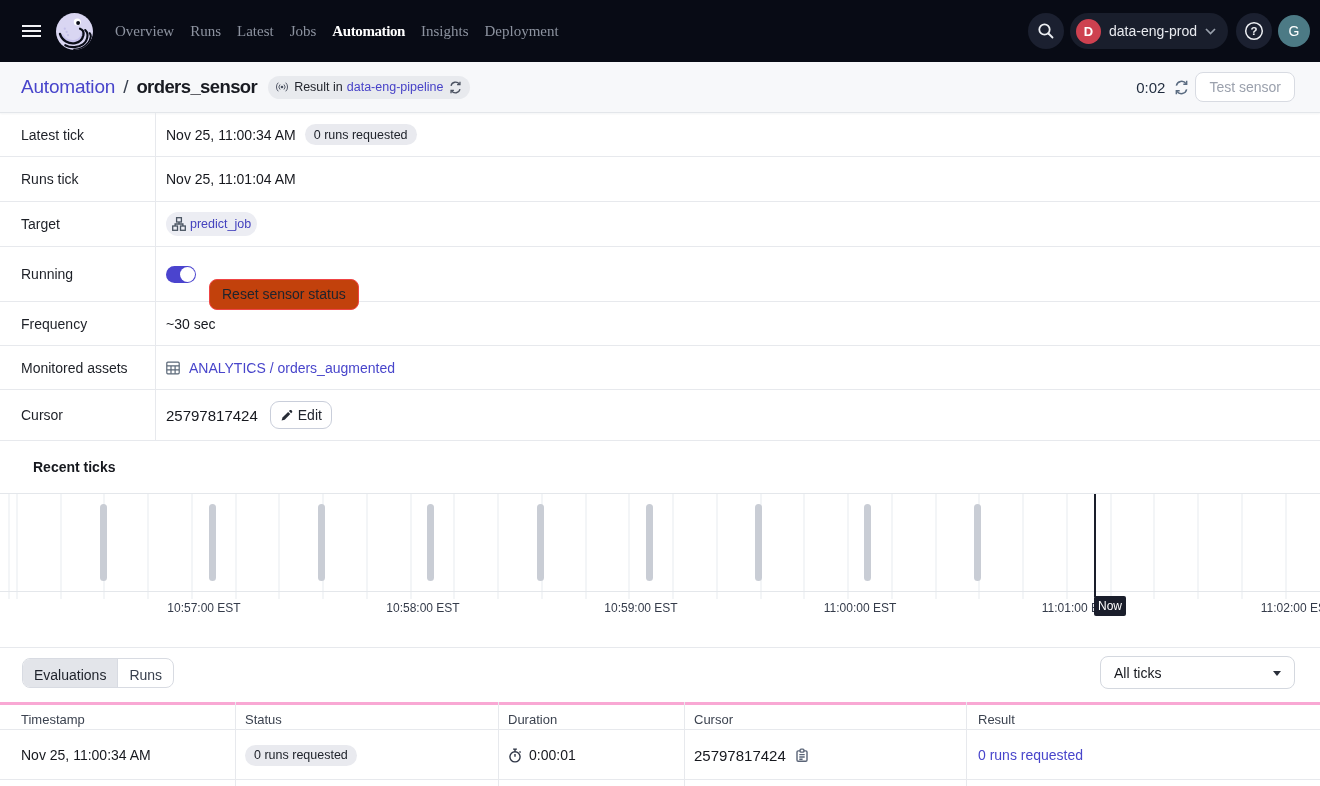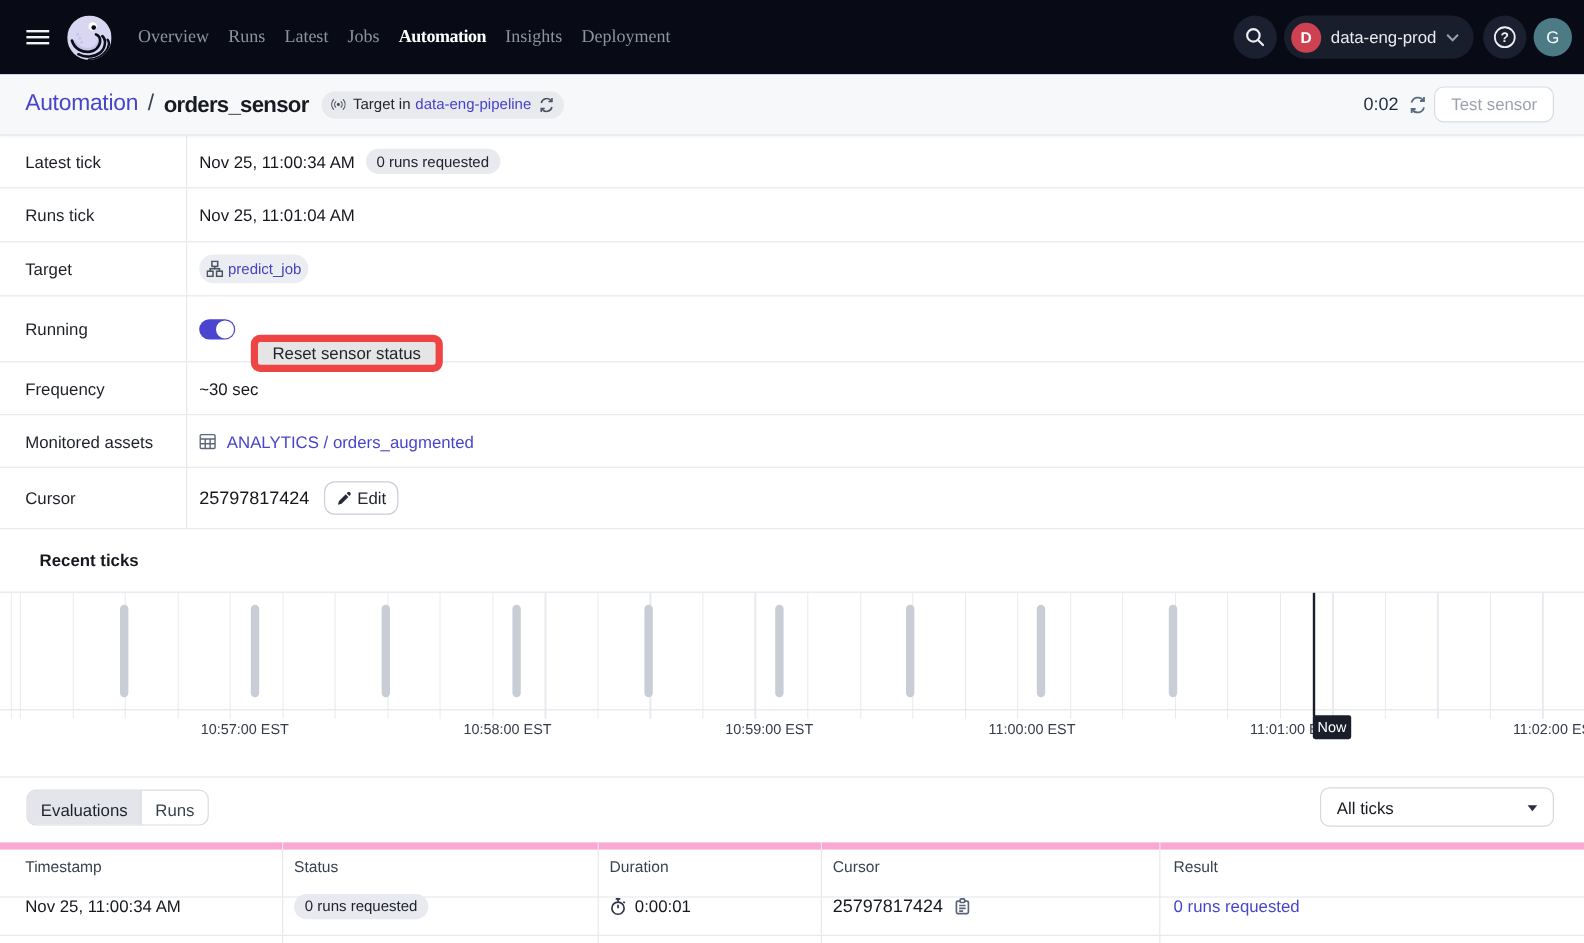--- a/index.html
+++ b/index.html
@@ -51,21 +51,21 @@
   display:flex; align-items:center; font-size:14px; color:#1D2027; flex-shrink:0; }
 .pval { padding-left:10px; display:flex; align-items:center; font-size:14px; color:#16181E; }
 .gpill { height:21px; background:#E9EAEF; border-radius:10.5px; font-size:12.5px;
   color:#20242C; display:flex; align-items:center; padding:0 9px; margin-left:9px; }
 .jobpill { height:24px; background:#ECEDF3; border-radius:12px; display:flex;
   align-items:center; padding:0 6px; }
 .jobpill span { color:#4442BE; font-size:12.5px; margin-left:4px; }
 #toggle { width:30px; height:17px; border-radius:8.5px; background:#4B44CE; position:relative; }
 #toggle div { position:absolute; width:15px; height:15px; border-radius:50%;
   background:#fff; top:1px; left:14px; }
-.wbtn { height:31px; border:6px solid #ef4444; border-radius:8px; background:#e5e5e5;
+.wbtn { height:31px; border:1px solid #ef4444; border-radius:8px; background:#c2410c;
   color:#20242D; font-size:14px; padding:0 12px; display:flex; align-items:center; margin-left:13px;margin-top:40px; }
 #editbtn { height:28px; border:1px solid #C9CEDA; border-radius:9px; background:#fff;
   color:#20242D; font-size:14px; padding:0 9px; display:flex; align-items:center; margin-left:12px; }
 #editbtn span { margin-left:5px; }
 .alink { color:#4845CB; font-size:14px; margin-left:9px; }
 
 
 #rtHead { position:absolute; top:459px; left:21px; font-size:14px; font-weight:bold; color:#16181E;padding-left:12px; }
 #chart { position:absolute; top:493px; left:0; width:1320px; height:106px; border-top:1px solid #E4E7EB;
   background-image:repeating-linear-gradient(to right, #E7EAEE 0px, #E7EAEE 1px, transparent 1px, transparent 43.75px);
@@ -83,22 +83,22 @@
   border:1px solid #D8DBE2; border-radius:8px; overflow:hidden; background:#fff; }
 #tabs .seg { display:flex; align-items:center; padding:16px 11px; font-size:14px; }
 #tabs .seg.on { background:#E3E5EA; color:#1E222B; border-right:1px solid #D8DBE2; }
 #tabs .seg.off { color:#39404E; }
 #allticks { position:absolute; top:656px; left:1100px; width:195px; height:33px;
   border:1px solid #D4D8DF; border-radius:8px; background:#fff; display:flex; align-items:center; }
 #allticks span { font-size:14px; color:#16181E; margin-left:13px; }
 #caret { position:absolute; right:13px; top:14px; width:0; height:0;
   border-left:4.5px solid transparent; border-right:4.5px solid transparent; border-top:5.5px solid #2A2F3A; }
 
-#thead { position:absolute; top:702px; left:0; width:1320px; height:46px;
-  border-top:6px solid #f9a8d4; border-bottom:1px solid #E7E9ED; }
+#thead { position:absolute; top:702px; left:0; width:1320px; height:28px;
+  border-top:3px solid #f9a8d4; border-bottom:1px solid #E7E9ED; }
 #thead div { position:absolute; top:7px; font-size:13px; color:#3C4350; }
 .colline { position:absolute; width:1px; background:#E7E9ED; top:702px; height:84px; }
 #trow1 { position:absolute; top:730px; left:0; width:1320px; height:50px;
   border-bottom:1px solid #E7E9ED; }
 #trow1 .cell { position:absolute; top:0; height:50px; display:flex; align-items:center;
   font-size:14px; color:#16181E; }
 </style>
 </head>
 <body>
 
@@ -163,21 +163,21 @@
 <div id="crumb">
   <span class="bc-link">Automation</span>
     <span class="bc-sep">/</span>
     <span class="bc-cur">orders_sensor</span>
   <div id="sensortag">
     <svg width="12" height="12" viewBox="0 0 14 12">
       <circle cx="7" cy="6" r="1.5" fill="#4A5160"></circle>
       <path d="M4.4 3.4 A3.7 3.7 0 0 0 4.4 8.6 M9.6 3.4 A3.7 3.7 0 0 1 9.6 8.6" fill="none" stroke="#4A5160" stroke-width="1.1" stroke-linecap="round"></path>
       <path d="M2.3 1.3 A6.6 6.6 0 0 0 2.3 10.7 M11.7 1.3 A6.6 6.6 0 0 1 11.7 10.7" fill="none" stroke="#4A5160" stroke-width="1.1" stroke-linecap="round"></path>
     </svg>
-    <span class="t1">Target in</span>
+    <span class="t1">Result in</span>
       <span class="t2">data-eng-pipeline</span>
     <svg width="13" height="13" viewBox="0 0 14 14">
       <path d="M2.2 5.2 A5 5 0 0 1 11.2 3.4" fill="none" stroke="#4A5160" stroke-width="1.4"></path>
       <path d="M11.8 0.8 L11.8 3.9 L8.7 3.9" fill="none" stroke="#4A5160" stroke-width="1.4"></path>
       <path d="M11.8 8.8 A5 5 0 0 1 2.8 10.6" fill="none" stroke="#4A5160" stroke-width="1.4"></path>
       <path d="M2.2 13.2 L2.2 10.1 L5.3 10.1" fill="none" stroke="#4A5160" stroke-width="1.4"></path>
     </svg>
   </div>
   <div id="crumbright">
     <span id="countdown">0:02</span>

